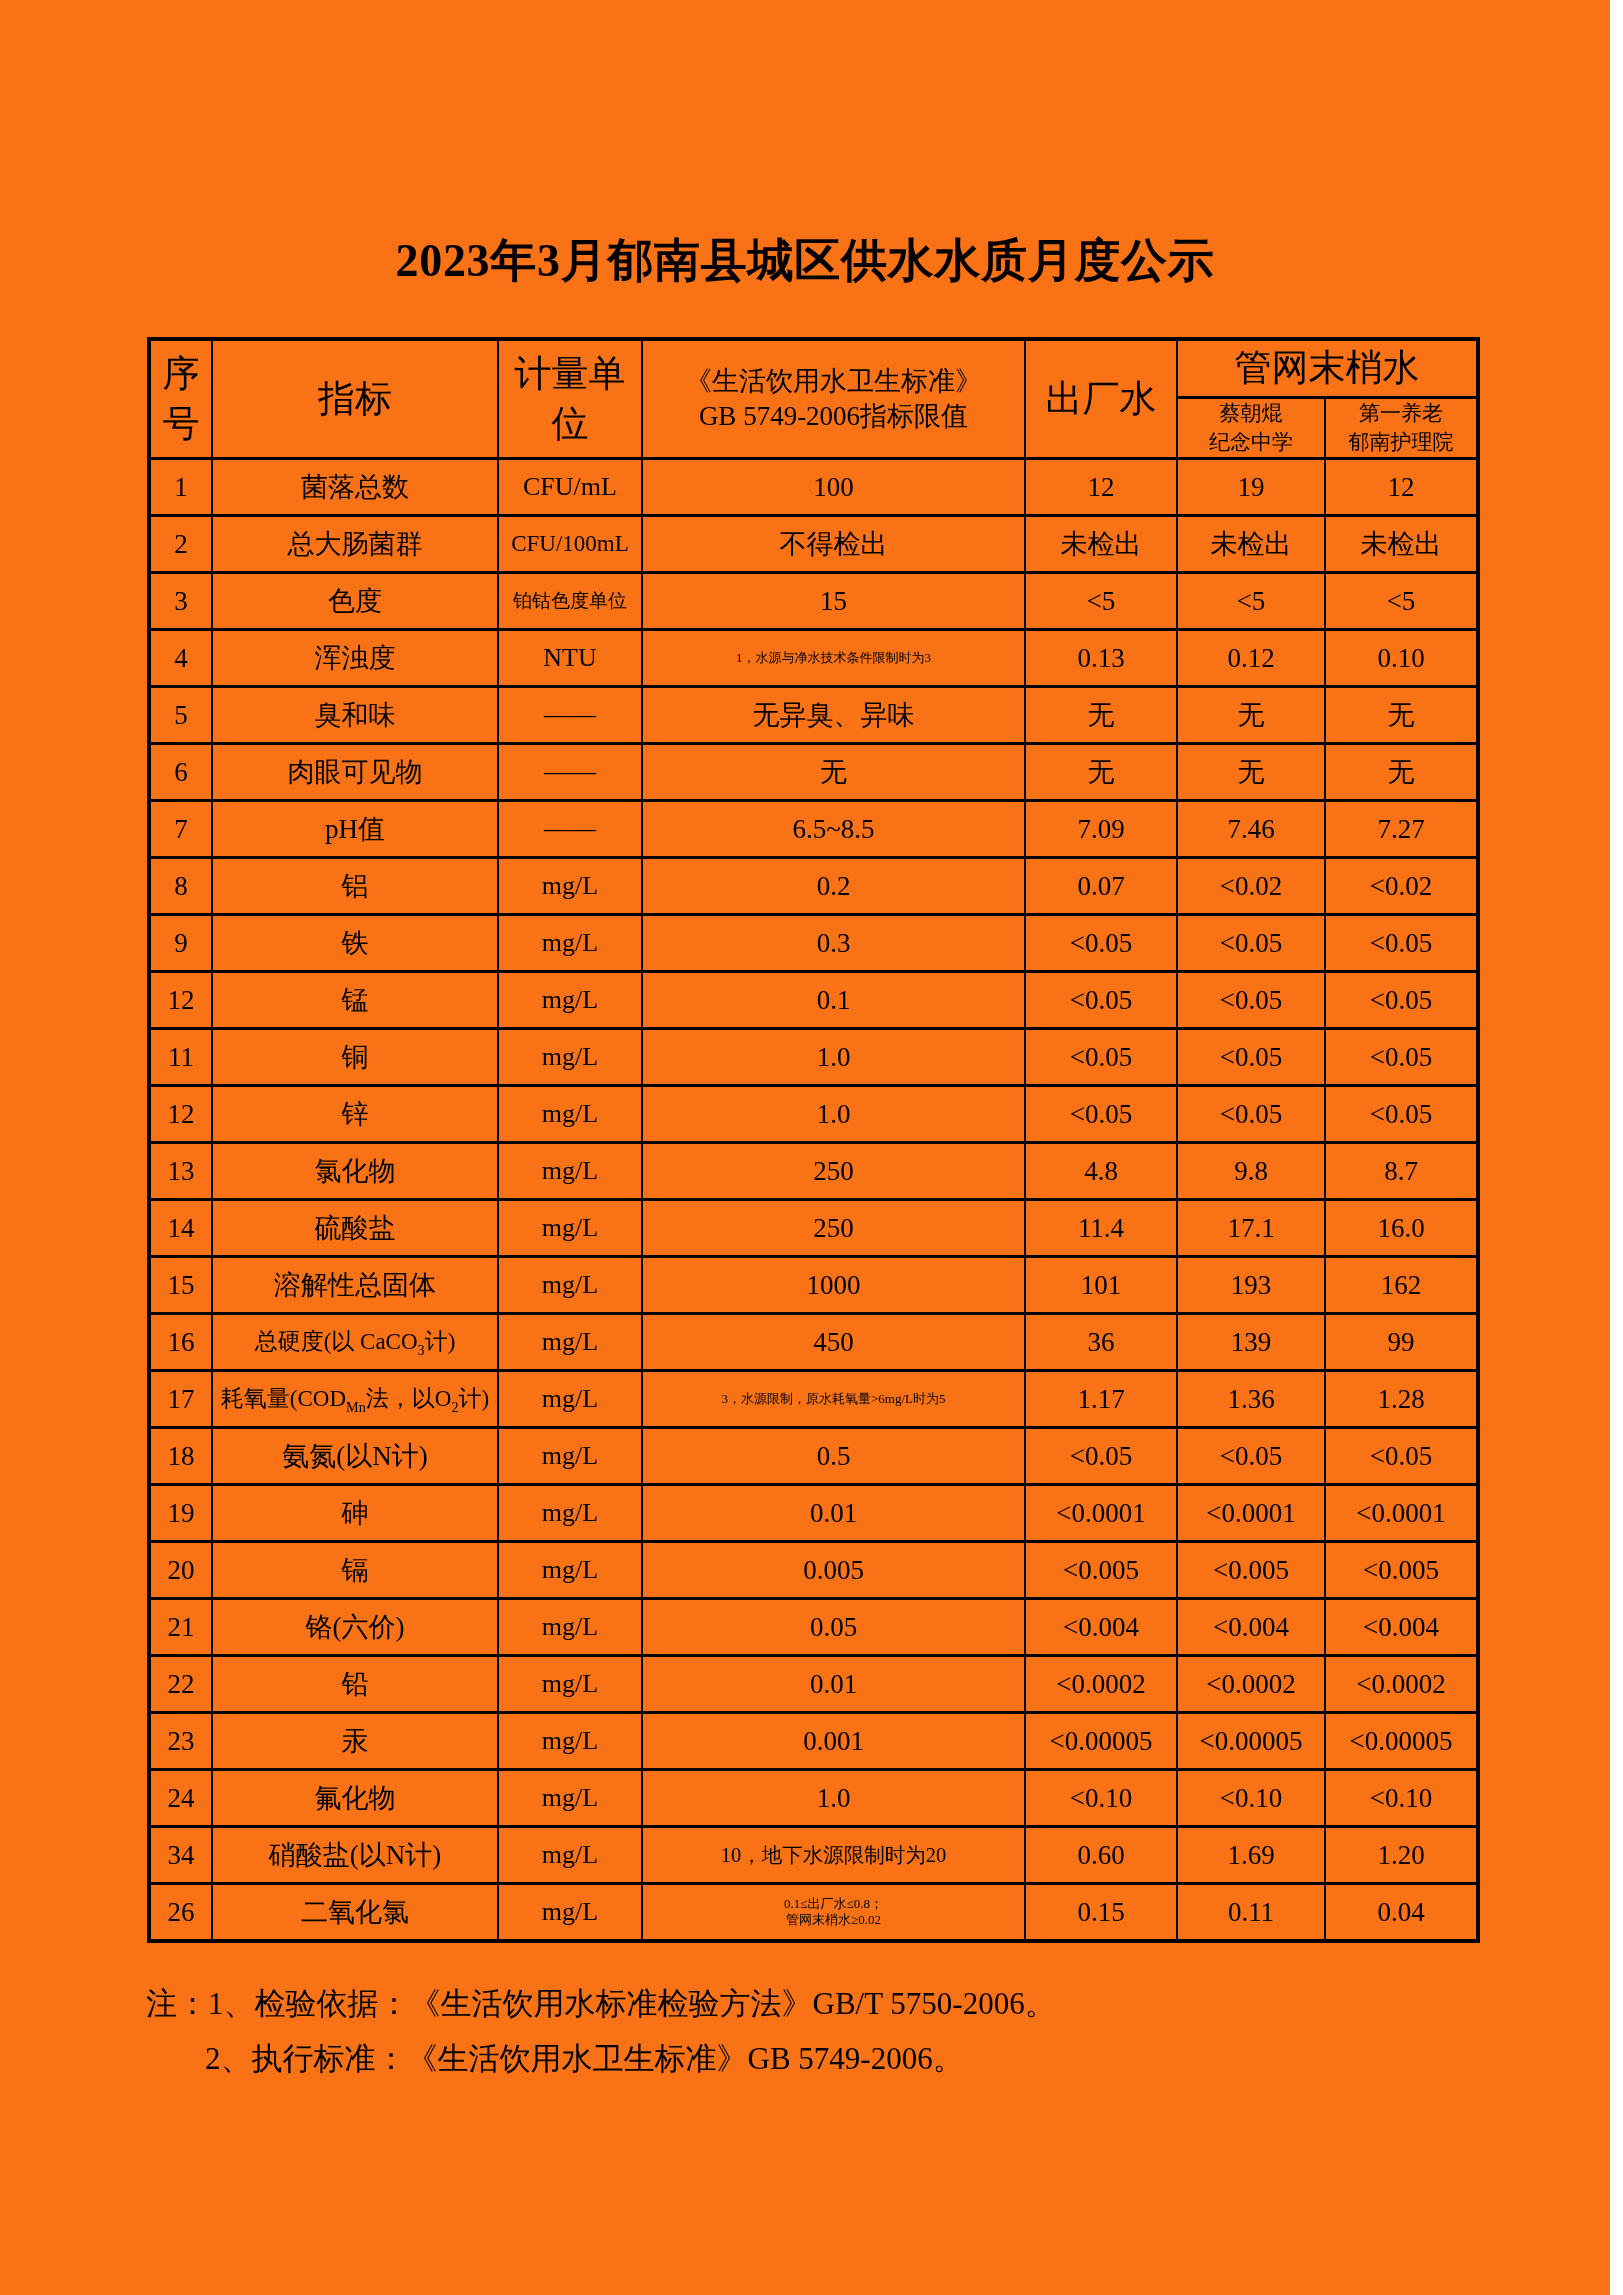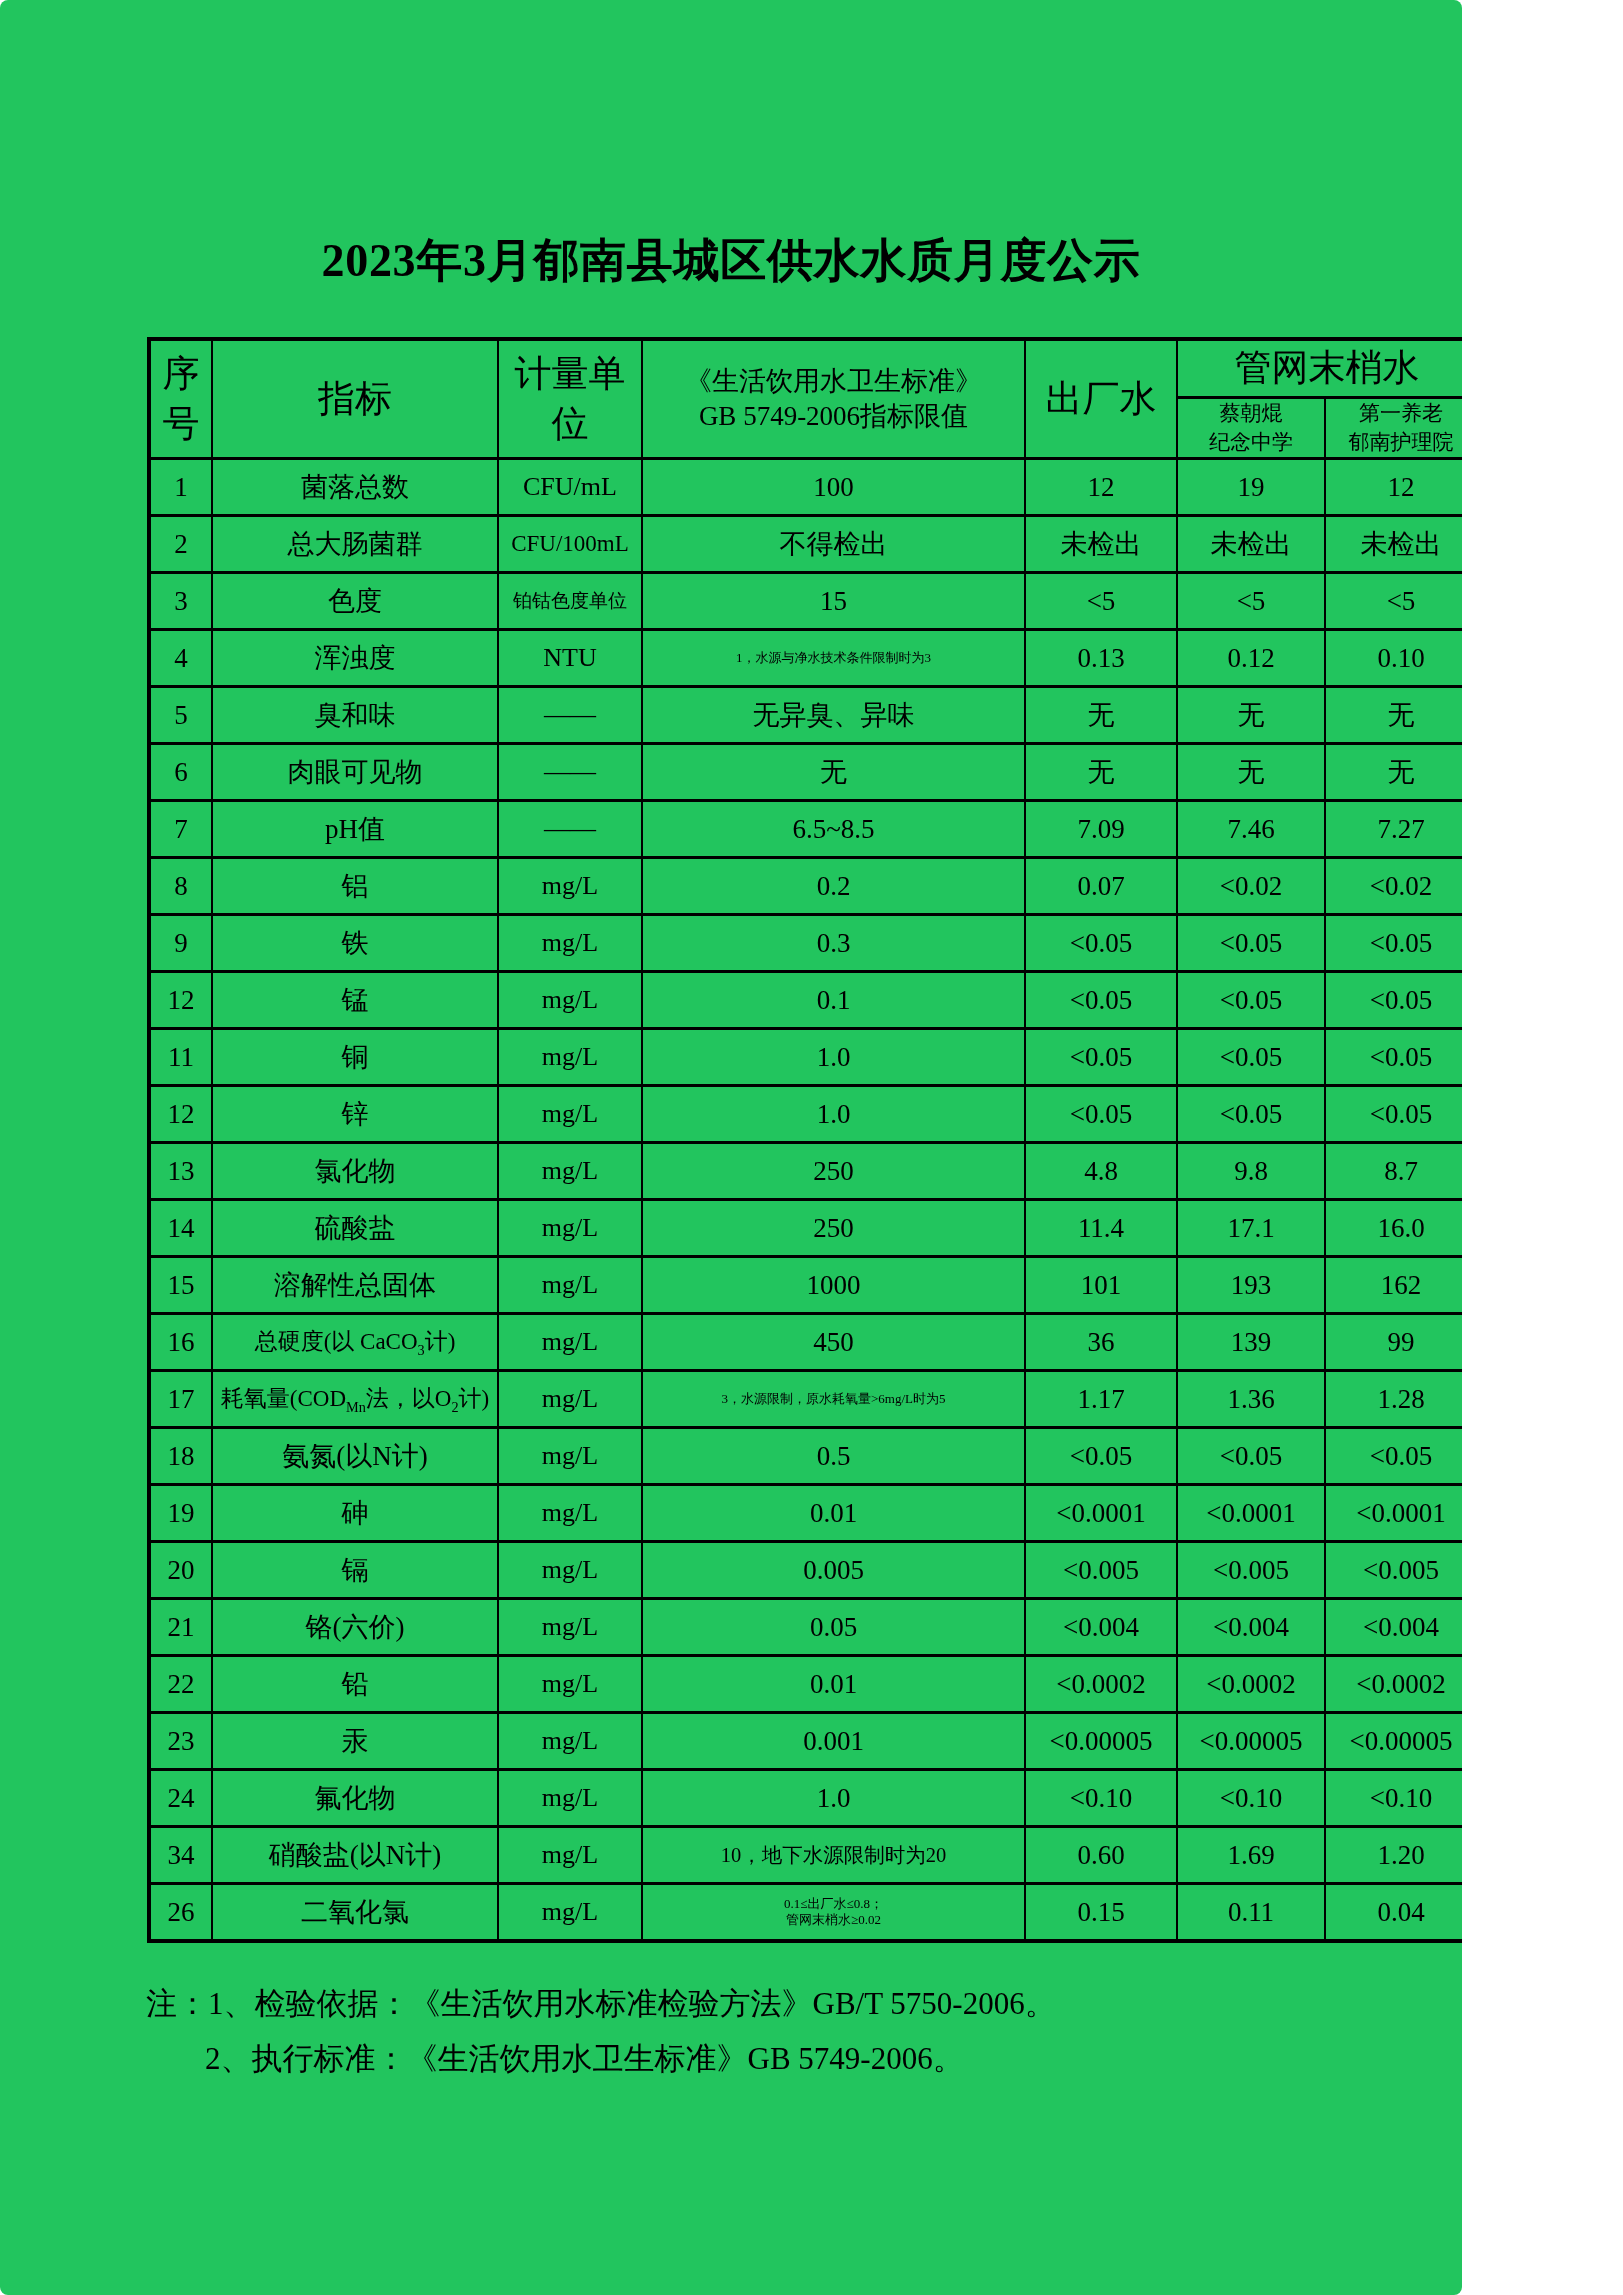--- a/index.html
+++ b/index.html
@@ -1,23 +1,22 @@
 <!DOCTYPE html>
 <html style="font-size:11px"><head>
 <meta charset="utf-8">
 <style>
   html,body{margin:0;padding:0;background:#fff;}
   .page{
     position:relative;
-    width:1462px;height:2295px;
-    background:#22c55e;
+    width:1610px;height:2295px;
+    background:#f97316;
     font-family:"Liberation Serif","DejaVu Serif",serif;
     color:#000;
     overflow:hidden;
-    border-radius:8px;
   }
   .title{
     position:absolute;top:230px;left:0;right:0;
     text-align:center;
     font-size:46px;font-weight:700;
     letter-spacing:0.7px;
   }
   table.wq{
     position:absolute;left:147px;top:337px;
     width:1329px;

